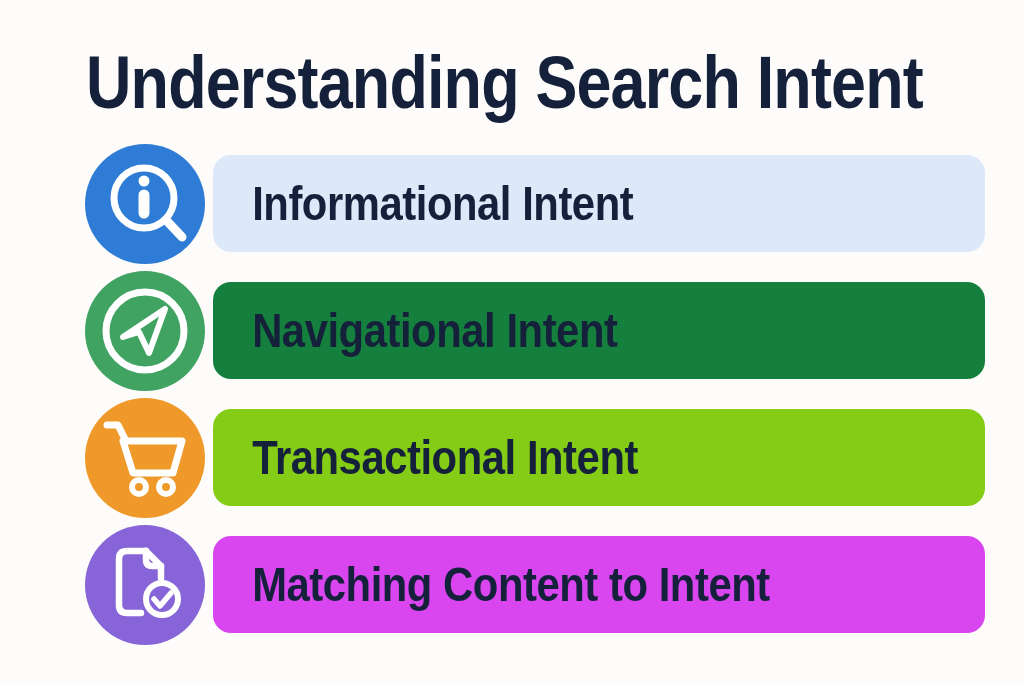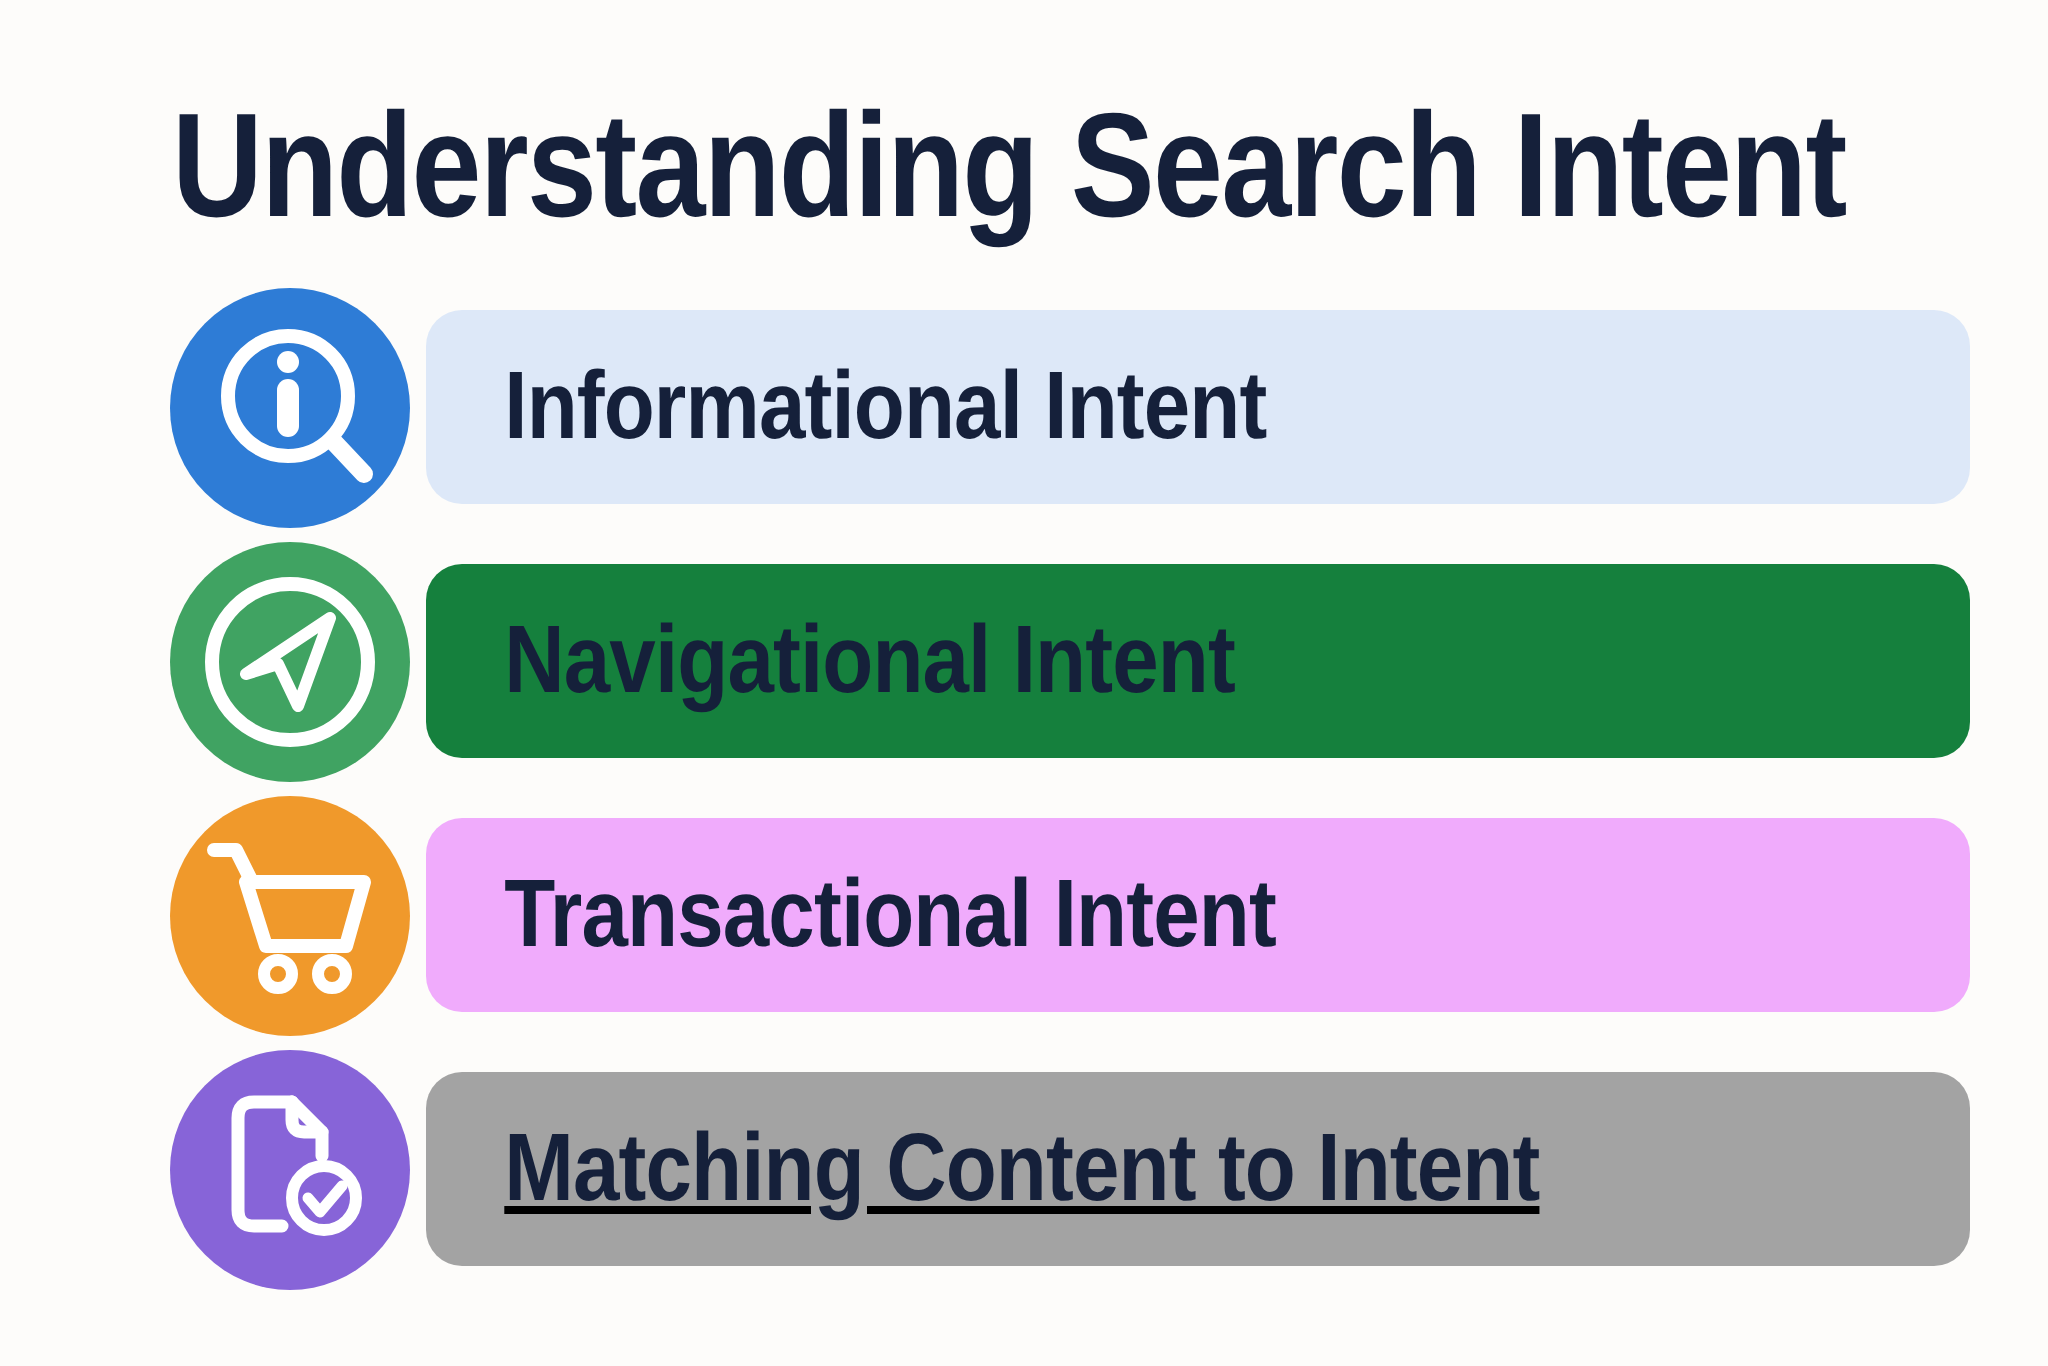--- a/index.html
+++ b/index.html
@@ -67,33 +67,33 @@
 
   <div class="row" style="top: 409px; --row-color: #F0992B;">
     <div class="icon-circle" style="background: rgb(240, 153, 43);">
       <svg viewBox="0 0 120 120">
         <polyline class="stroke" points="22,27 33,27 41,43" stroke-width="7"></polyline>
         <path class="stroke" d="M38 43 H97 L88 75 H48 Z" stroke-width="7"></path>
         <circle class="stroke" cx="54" cy="89" r="7" stroke-width="6"></circle>
         <circle class="stroke" cx="81" cy="89" r="7" stroke-width="6"></circle>
       </svg>
     </div>
-    <div class="band" style="background: #f0abfc;">
+    <div class="band" style="background: #84cc16;">
       <span class="band-label" style="color: rgb(21, 32, 58);">Transactional Intent</span>
     </div>
   </div>
 
   <div class="row" style="top: 536px; --row-color: #8764D8;">
     <div class="icon-circle" style="background: rgb(135, 100, 216);">
       <svg viewBox="0 0 120 120">
         <path class="stroke" d="M61 26 H42 q-8 0 -8 8 v46 q0 8 8 8 h14" stroke-width="6.5"></path>
         <path class="stroke" d="M61 26 l15 15 v12" stroke-width="6.5"></path>
         <path class="stroke" d="M61 26 v9 q0 6 6 6 h9" stroke-width="6.5"></path>
         <circle class="badge-fill" cx="77" cy="74" r="16" stroke-width="6"></circle>
         <polyline class="stroke" points="69,74 75,81 86,68" stroke-width="5.5"></polyline>
       </svg>
     </div>
-    <div class="band" style="background: #a3a3a3; text-decoration: underline;">
+    <div class="band" style="background: #d946ef;">
       <span class="band-label" style="color: rgb(21, 32, 58);">Matching Content to Intent</span>
     </div>
   </div>
 
 </div>
 
 </body></html>

